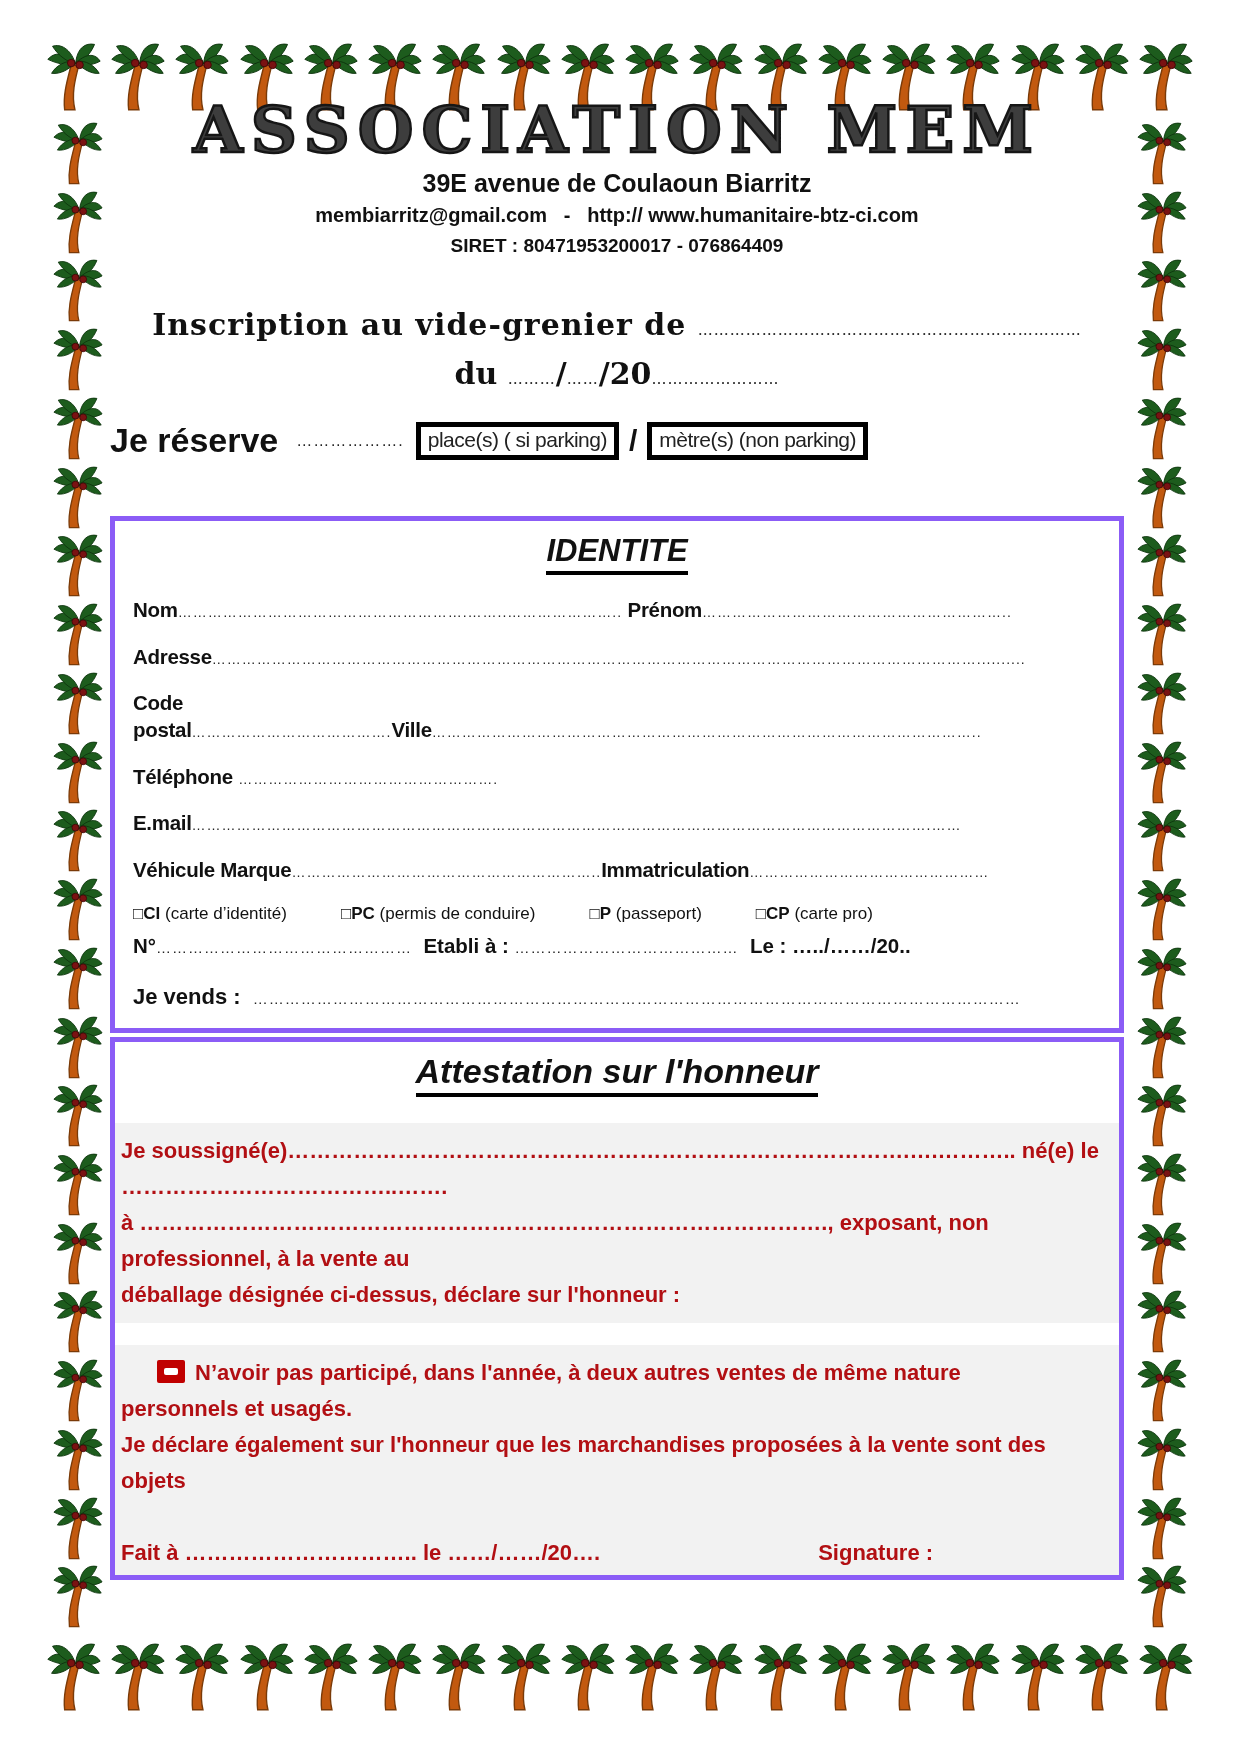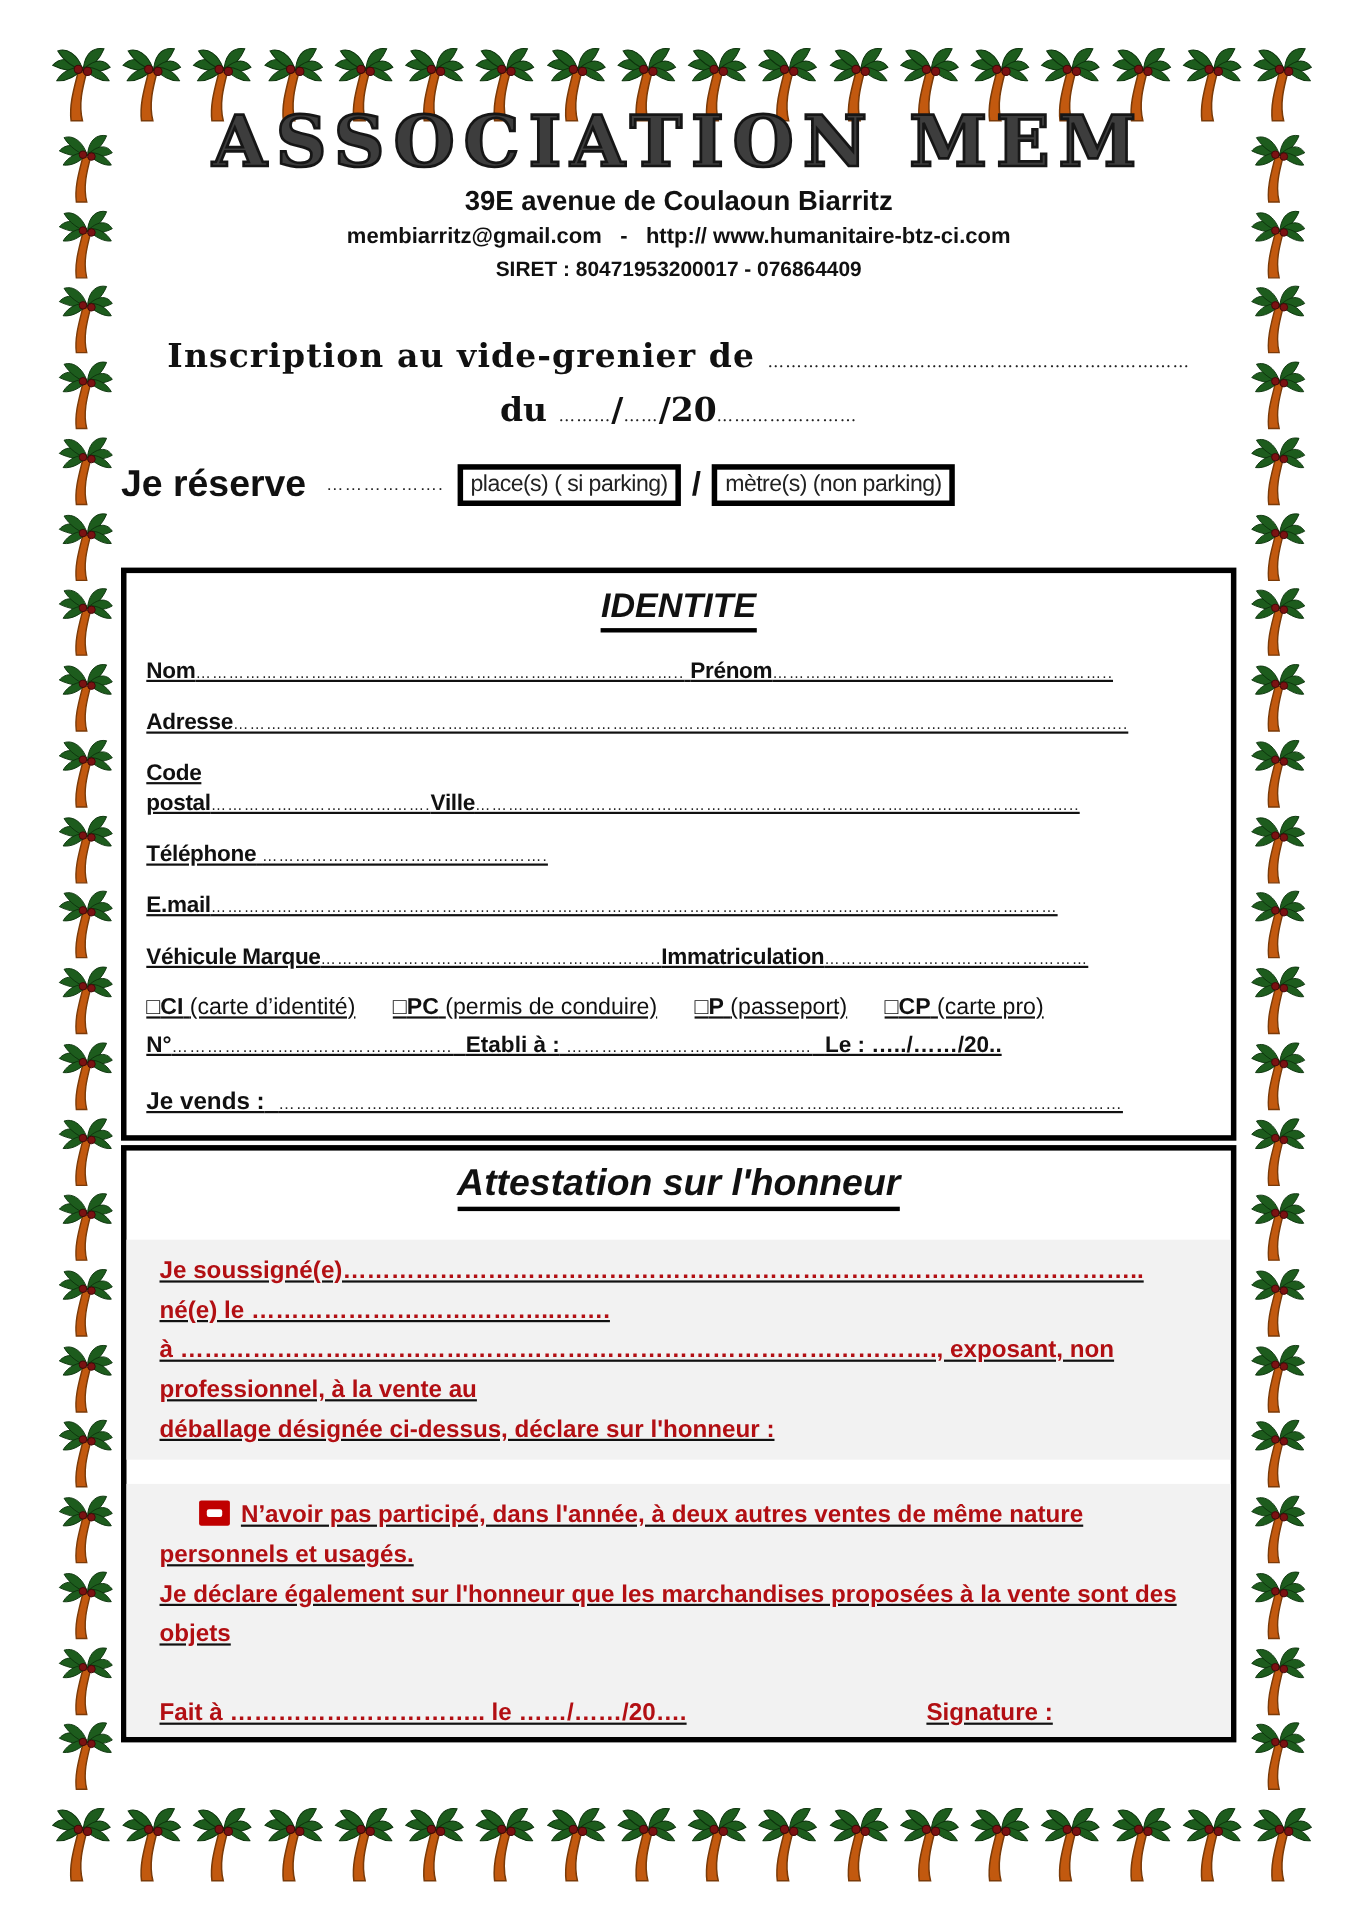--- a/index.html
+++ b/index.html
@@ -29,35 +29,35 @@
   .contact .email { }
   .siret { font-size:19px; font-weight:700; margin-top:8px; }
   .dots { font-weight:400; font-size:15px; color:#222; letter-spacing:1px; }
   .insc-line { margin-top:50px; font-family:"DejaVu Serif", serif; font-weight:700; font-size:30px; letter-spacing:1px; }
   .du-line   { margin-top:14px; font-family:"DejaVu Serif", serif; font-weight:700; font-size:30px; }
   .reserve-line { margin-top:30px; font-size:34px; font-weight:700; display:flex; align-items:center; }
   .reserve-line .dots { margin:0 12px 0 18px; font-size:16px; }
   .resv-box { border:5px solid #000; padding:1px 7px 3px; font-size:21px; font-weight:400; color:#222; letter-spacing:-0.5px; white-space:nowrap; }
   .resv-sep { margin:0 10px; font-size:30px; font-weight:700; }
   
-  .frame { border:5px solid #000000; margin-top:56px; padding:12px 18px 10px;text-decoration:underline; }
+  .frame { border:5px solid #8b5cf6; margin-top:56px; padding:12px 18px 10px; }
   .frame.attest { margin-top:4px; padding:10px 0 0; min-height:520px; }
   .sec-title { text-align:center; font-weight:700; font-style:italic; font-size:31px; letter-spacing:0; }
   .sec-title span { display:inline-block; border-bottom:4px solid #000; padding-bottom:2px; }
   .fields { margin-top:22px; font-size:20.5px; font-weight:700; letter-spacing:-0.3px; }
   .frow { margin-bottom:20px; line-height:1.3; }
   .frow .dots { font-size:14px; }
   .piece-title { margin-top:2px; }
-  .opts { margin-top:2px; font-size:21px; display:flex; gap:34px; font-weight:400; }
+  .opts { margin-top:2px; font-size:17px; display:flex; gap:54px; font-weight:400; }
   .opt .code { font-weight:700; }
   .cbx { font-weight:700; }
   .num-row { margin-top:10px; font-size:20.5px; font-weight:700; }
   .vends-row { margin-top:26px; margin-bottom:8px; font-size:22px; font-weight:700; }
   
-  .red-band { background:#f2f2f2; color:#b20f13; font-weight:700; font-size:22px; padding:10px 30px; line-height:36px; }
+  .red-band { background:#f2f2f2; color:#b20f13; font-weight:700; font-size:22px; padding:10px 6px; line-height:36px; }
   .red-band.first { margin-top:26px; }
   .red-band.second { margin-top:22px; padding-bottom:4px; }
   .bullet-line { padding-left:36px; }
   .minus-square {
     display:inline-block; width:28px; height:23px; background:#c00000;
     border-radius:2px; position:relative; vertical-align:-3px; margin-right:10px;
   }
   .minus-square::after {
     content:""; position:absolute; left:7px; top:8px; width:14px; height:7px;
     background:#fff; border-radius:2px;

